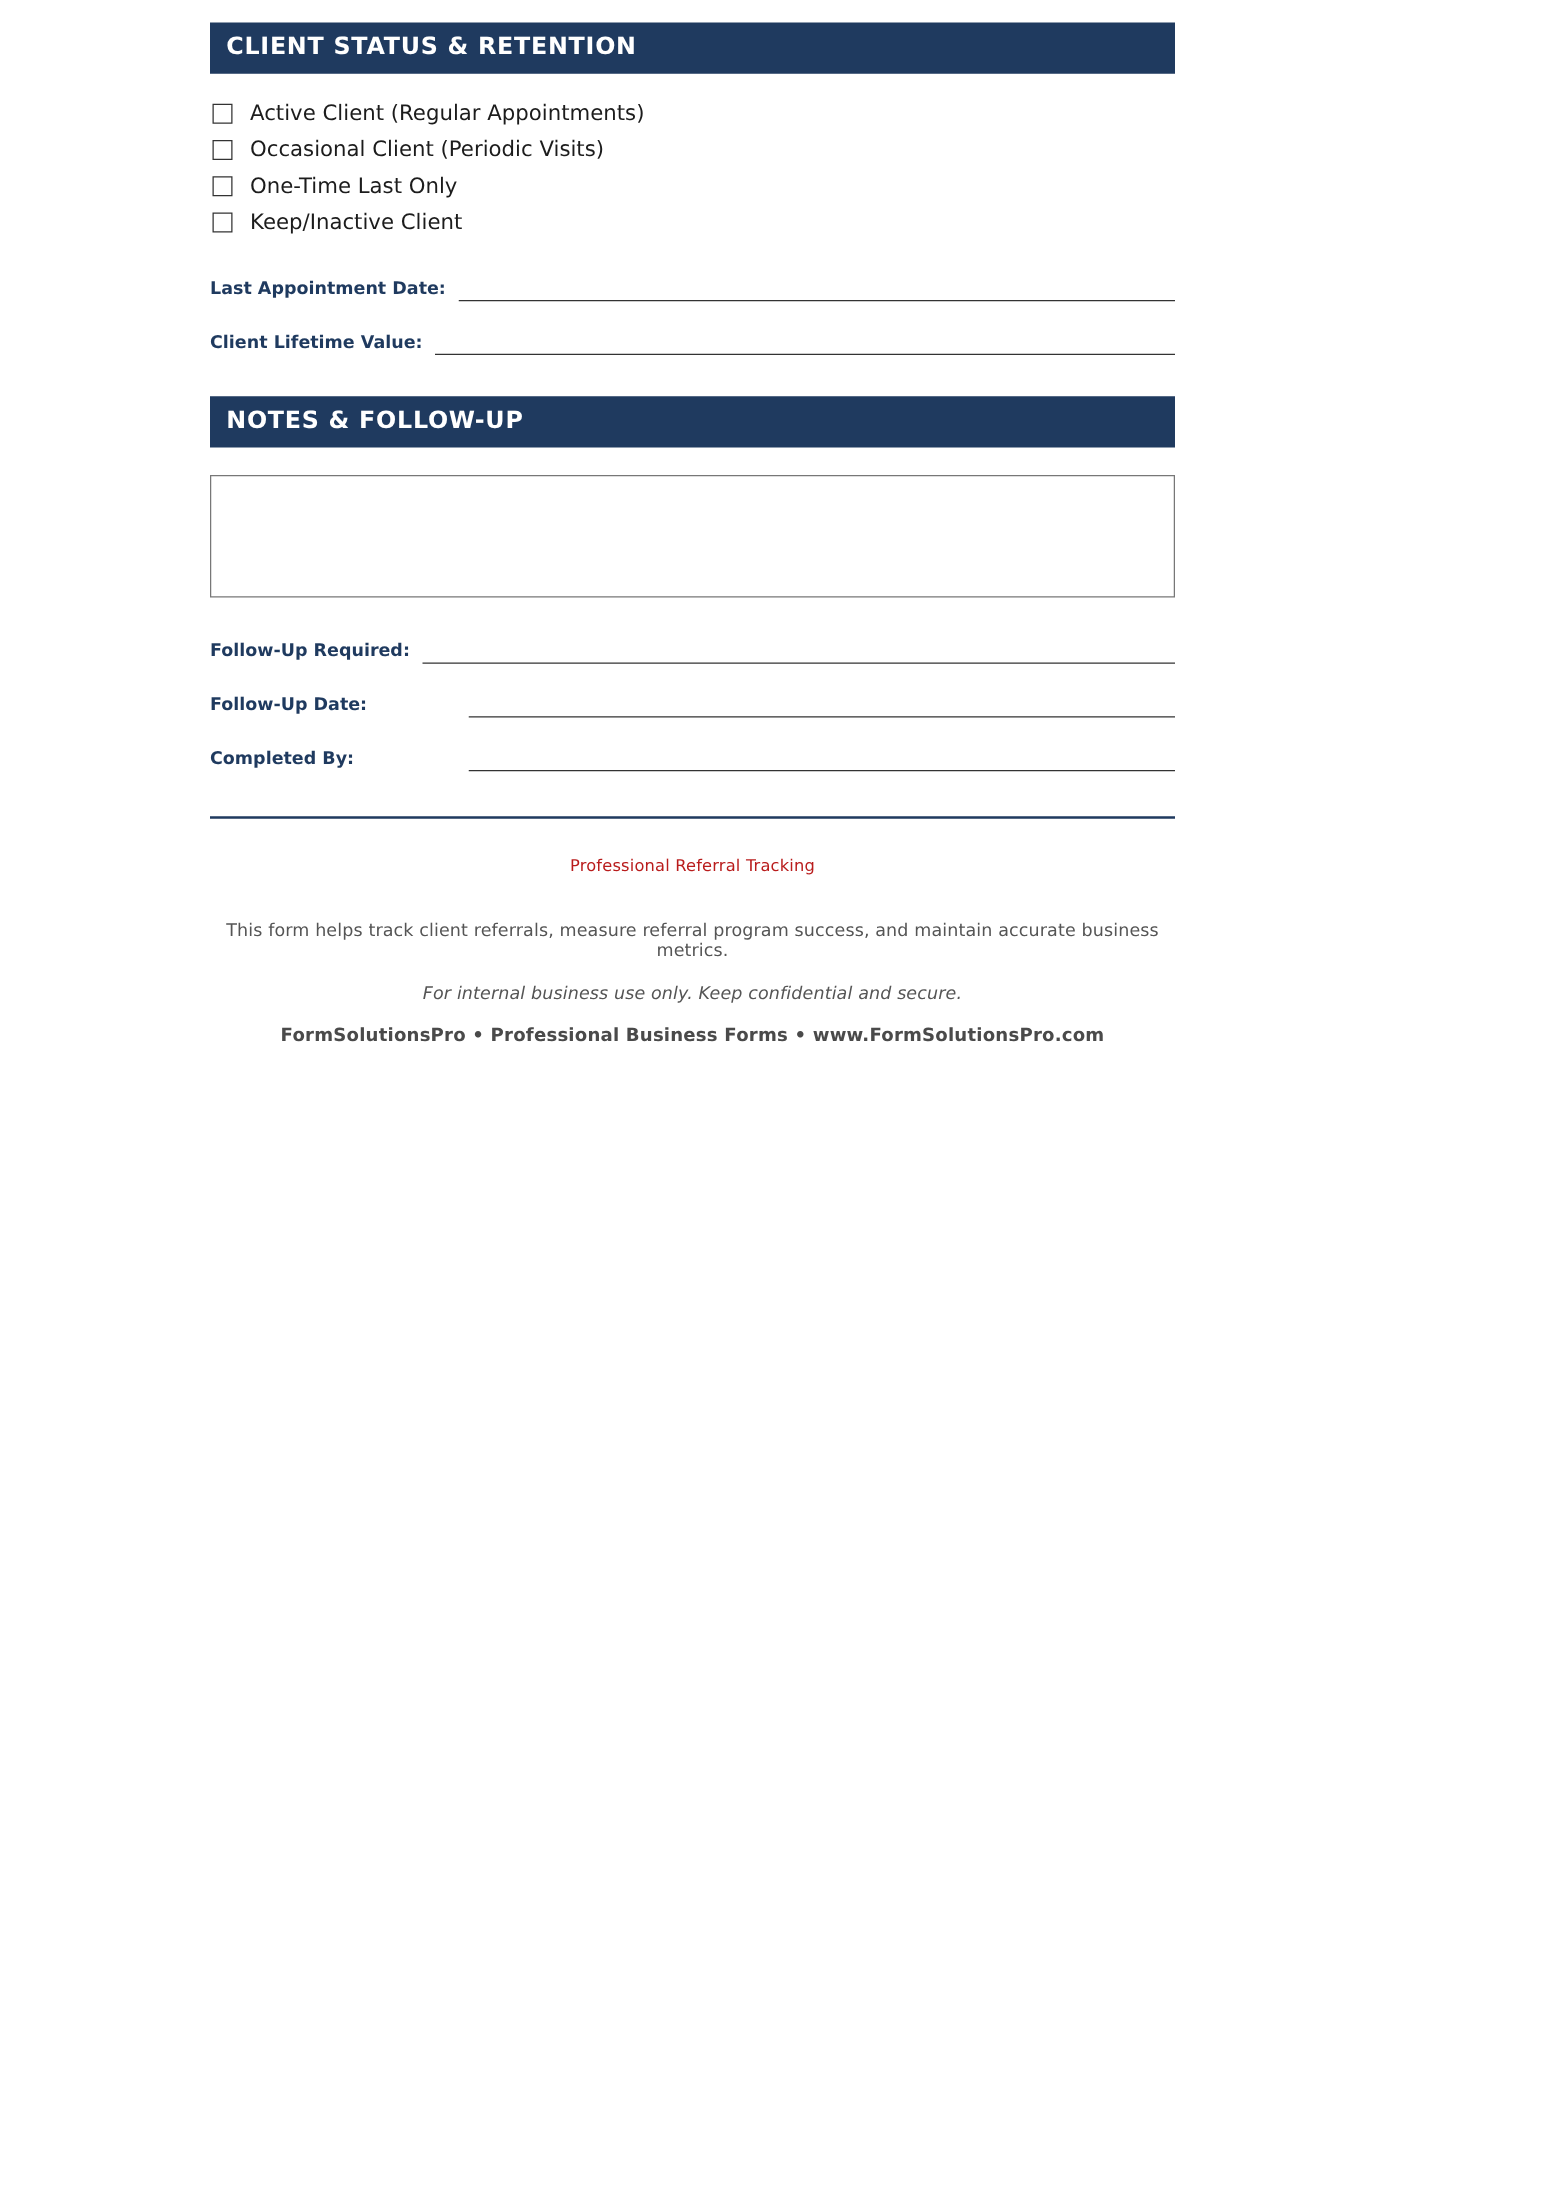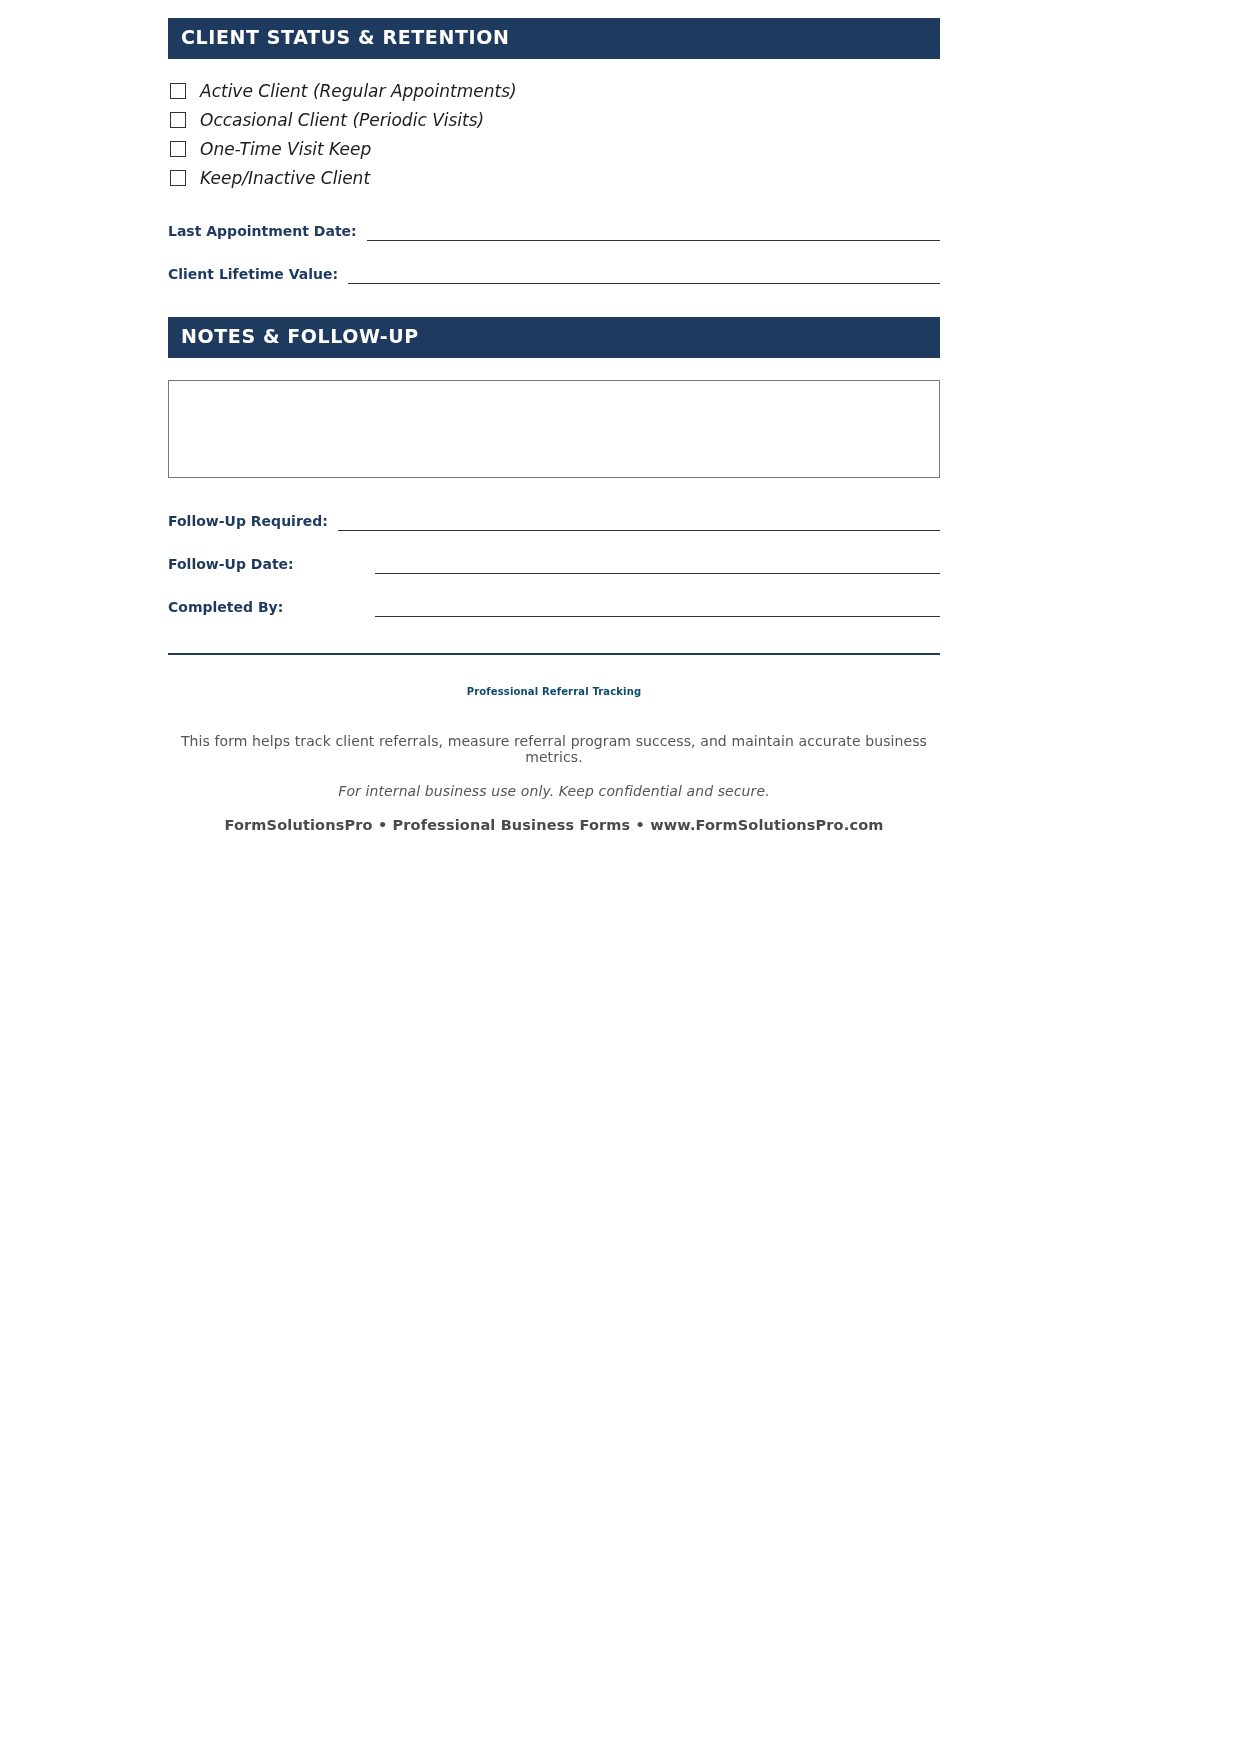--- a/index.html
+++ b/index.html
@@ -60,21 +60,20 @@
     background: #ffffff;
     box-sizing: border-box;
     flex: 0 0 auto;
     margin-right: 14px;
   }
   .check-label {
     font-size: 17px;
     color: #1c1c1c;
     line-height: 1;
     font-family: "DejaVu Sans", sans-serif;
-    font-style: italic;
   }
 
   
   .field-row {
     display: flex;
     align-items: flex-end;
     margin-top: 22px;
     height: 26px;
   }
   .field-row.tight { margin-top: 17px; }
@@ -110,23 +109,23 @@
   
   .footer-rule {
     margin-top: 36px;
     border-top: 2.2px solid #1f3a5f;
   }
   .footer {
     margin-top: 31px;
     text-align: center;
   }
   .footer-title {
-    font-size: 10px;
-    font-weight: bold;
-    color: #0c4a6e;
+    font-size: 13px;
+    font-weight: normal;
+    color: #b91c1c;
     letter-spacing: 0.15px;
   }
   .footer-desc {
     margin-top: 36px;
     font-size: 14px;
     color: #555555;
     letter-spacing: 0.1px;
   }
   .footer-note {
     margin-top: 18px;
@@ -158,21 +157,21 @@
         <span class="check-label">Active Client (Regular Appointments)</span>
       </div>
 
       <div class="check-row">
         <span class="checkbox"></span>
         <span class="check-label">Occasional Client (Periodic Visits)</span>
       </div>
 
       <div class="check-row">
         <span class="checkbox"></span>
-        <span class="check-label">One-Time Visit Keep</span>
+        <span class="check-label">One-Time Last Only</span>
       </div>
 
       <div class="check-row">
         <span class="checkbox"></span>
         <span class="check-label">Keep/Inactive Client</span>
       </div>
 
     </div>
 
     <div class="field-row">

